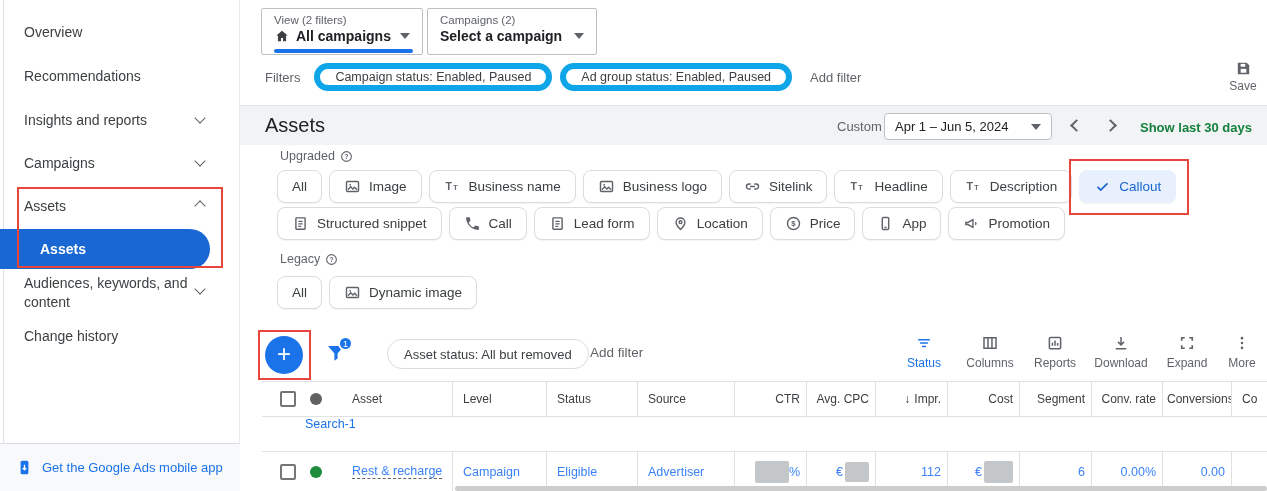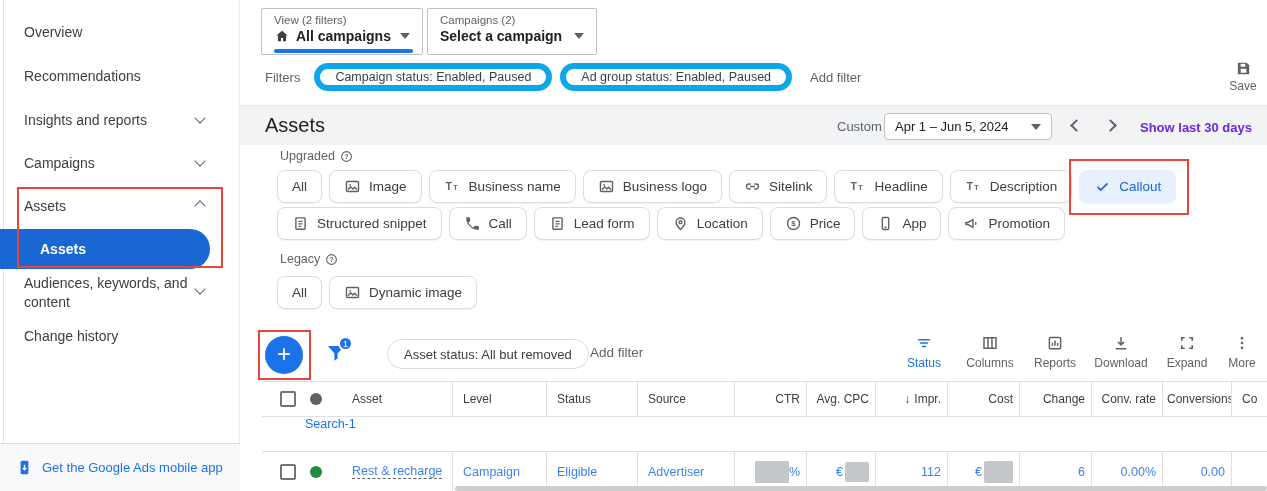--- a/index.html
+++ b/index.html
@@ -42,21 +42,21 @@
   .save-col span { font-size:12px; color:#5f6368; }
 
   .title-strip { position:absolute; left:0; top:105px; width:1027px; height:40px; background:#f1f3f4; border-top:1px solid #e3e5e8; }
   .page-title { position:absolute; left:25px; top:8px; font-size:20px; font-weight:normal; color:#202124; }
   .custom-label { position:absolute; left:597px; top:13px; font-size:13px; color:#5f6368; }
   .date-box { position:absolute; left:644px; top:7px; width:168px; height:27px; background:#fff; border:1px solid #bdc1c6; border-radius:4px; display:flex; align-items:center; padding:0 10px; gap:8px; cursor:pointer; }
   .date-box span { font-size:13px; color:#202124; white-space:nowrap; }
   .nav-chev { position:absolute; top:15px; width:9px; height:9px; border-left:2px solid #5f6368; border-bottom:2px solid #5f6368; cursor:pointer; }
   .nav-chev.left  { left:832px; transform:rotate(45deg); }
   .nav-chev.right { left:866px; transform:rotate(-135deg); }
-  .show-last { position:absolute; left:900px; top:14px; font-size:13px; color:#6d28d9; font-weight:bold; cursor:pointer; text-decoration:none; }
+  .show-last { position:absolute; left:900px; top:14px; font-size:13px; color:#15803d; font-weight:bold; cursor:pointer; text-decoration:none; }
 
   
   .card { position:absolute; left:0; top:145px; width:1027px; height:346px; background:#fff; }
   .group-label { position:absolute; left:40px; display:flex; align-items:center; gap:5px; font-size:12.5px; color:#5f6368; }
   .group-label svg { width:13px; height:13px; color:#5f6368; }
   .chip-row { position:absolute; left:37px; display:flex; gap:7px; }
   .chip { display:inline-flex; align-items:center; gap:8px; height:33px; padding:0 14px; border:1px solid #dadce0; border-radius:8px; background:#fff; font-size:13.5px; color:#3c4043; cursor:pointer; box-shadow:0 1px 1px rgba(0,0,0,.05); white-space:nowrap; }
   .chip .cicon { width:17px; height:17px; color:#5f6368; flex:none; }
   .chip.selected { background:#e8f0fe; border-color:#e8f0fe; color:#1967d2; }
   .chip.selected .cicon { color:#1967d2; }
@@ -495,21 +495,21 @@
               <span>Avg. CPC</span>
             </div>
           <div class="cell right">
               <span class="sort">↓</span>
               <span>Impr.</span>
             </div>
           <div class="cell right">
               <span>Cost</span>
             </div>
           <div class="cell right">
-              <span>Change</span>
+              <span>Segment</span>
             </div>
           <div class="cell right">
               <span>Conv. rate</span>
             </div>
           <div class="cell clipL">
               <span>Conversions</span>
             </div>
           <div class="cell left">
               <span>Co</span>
             </div>

